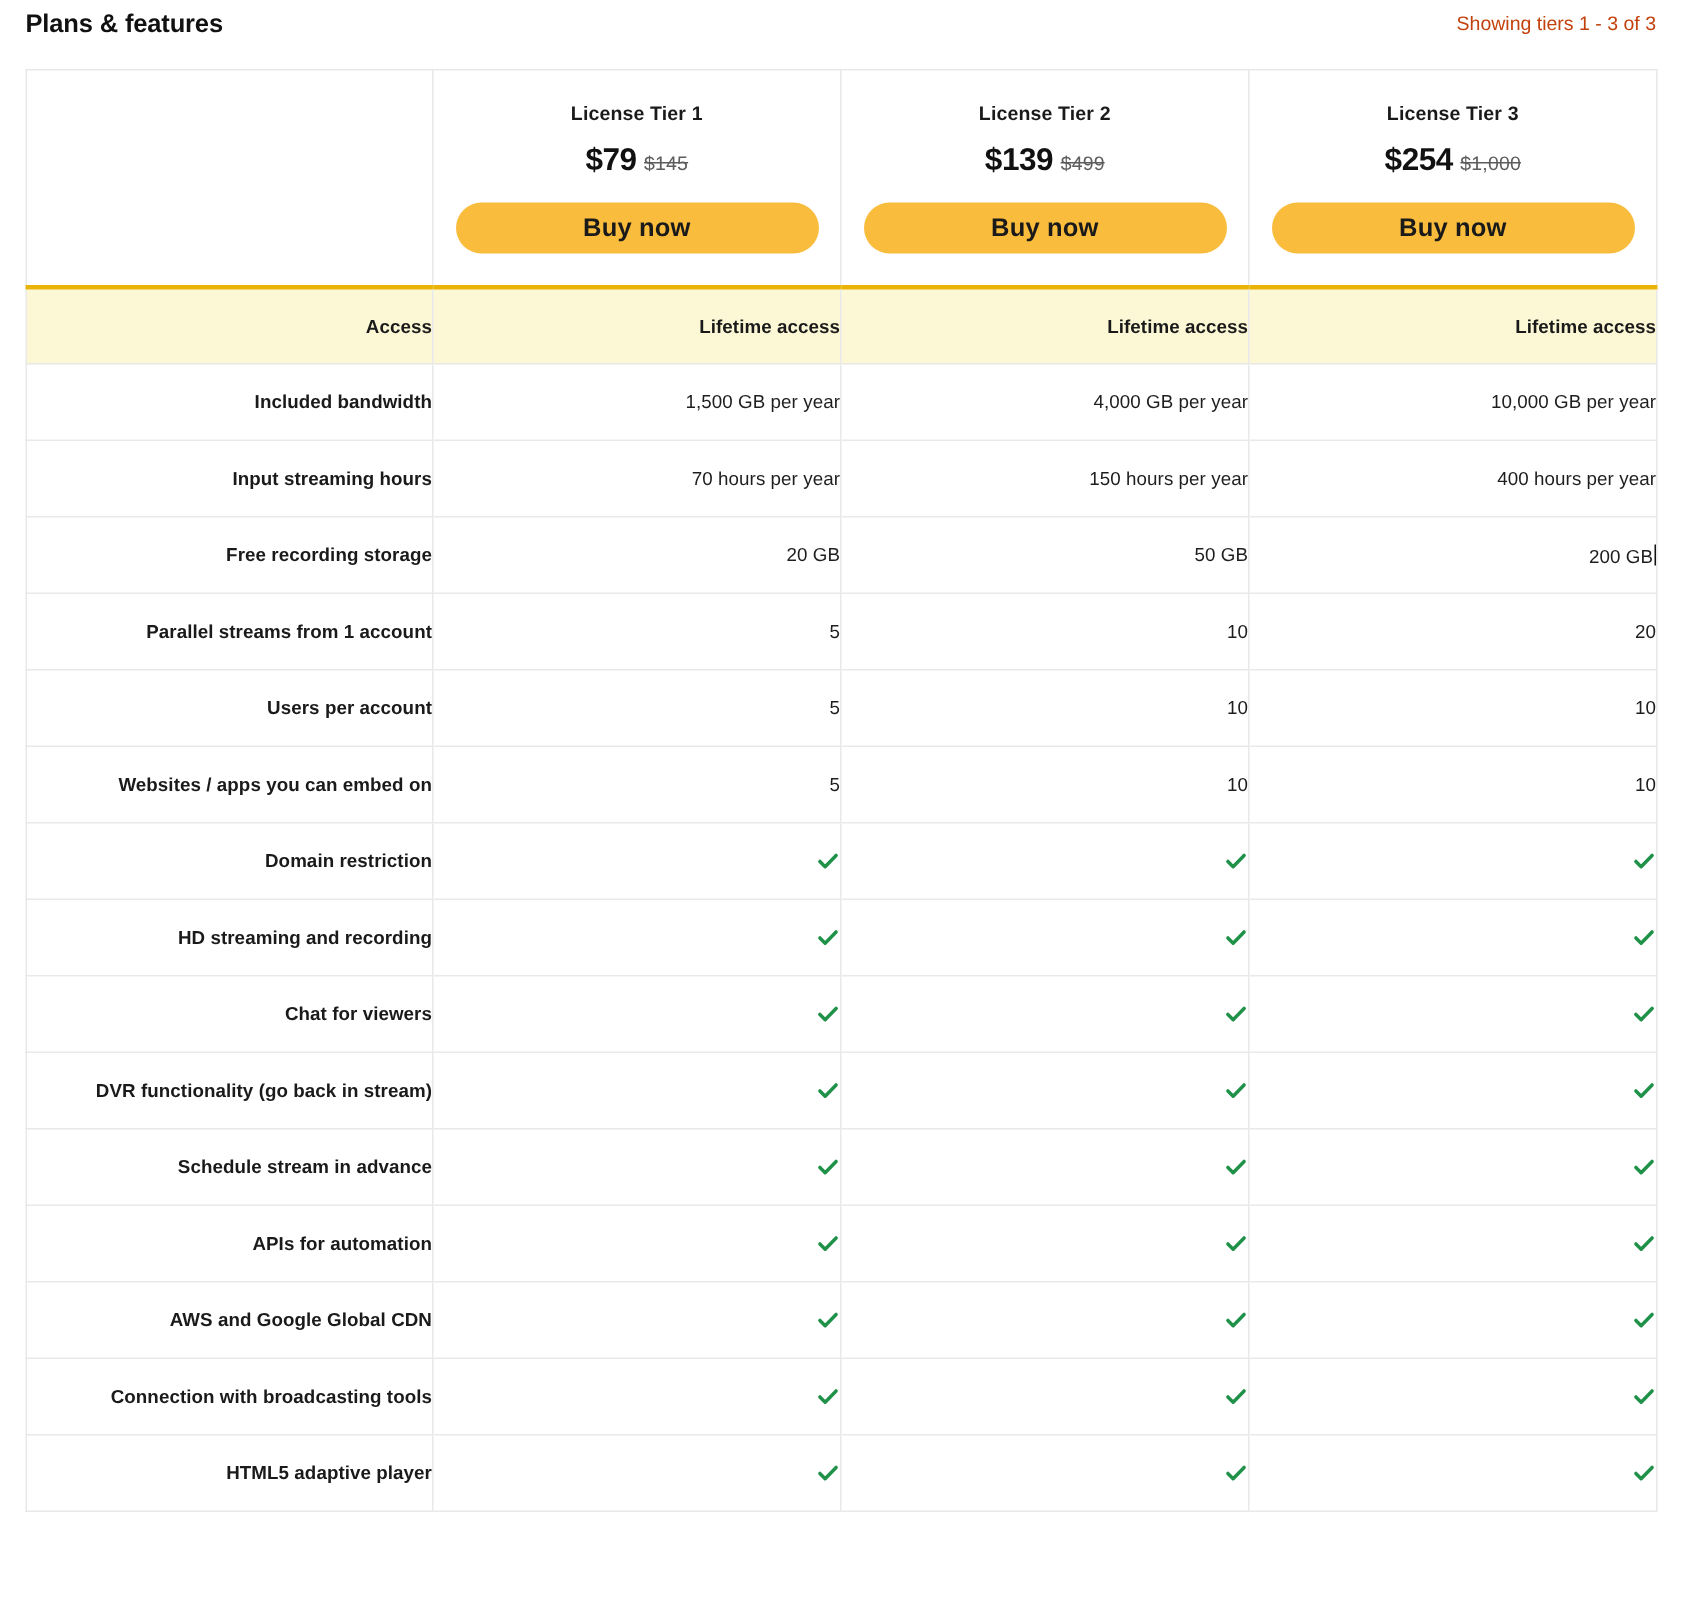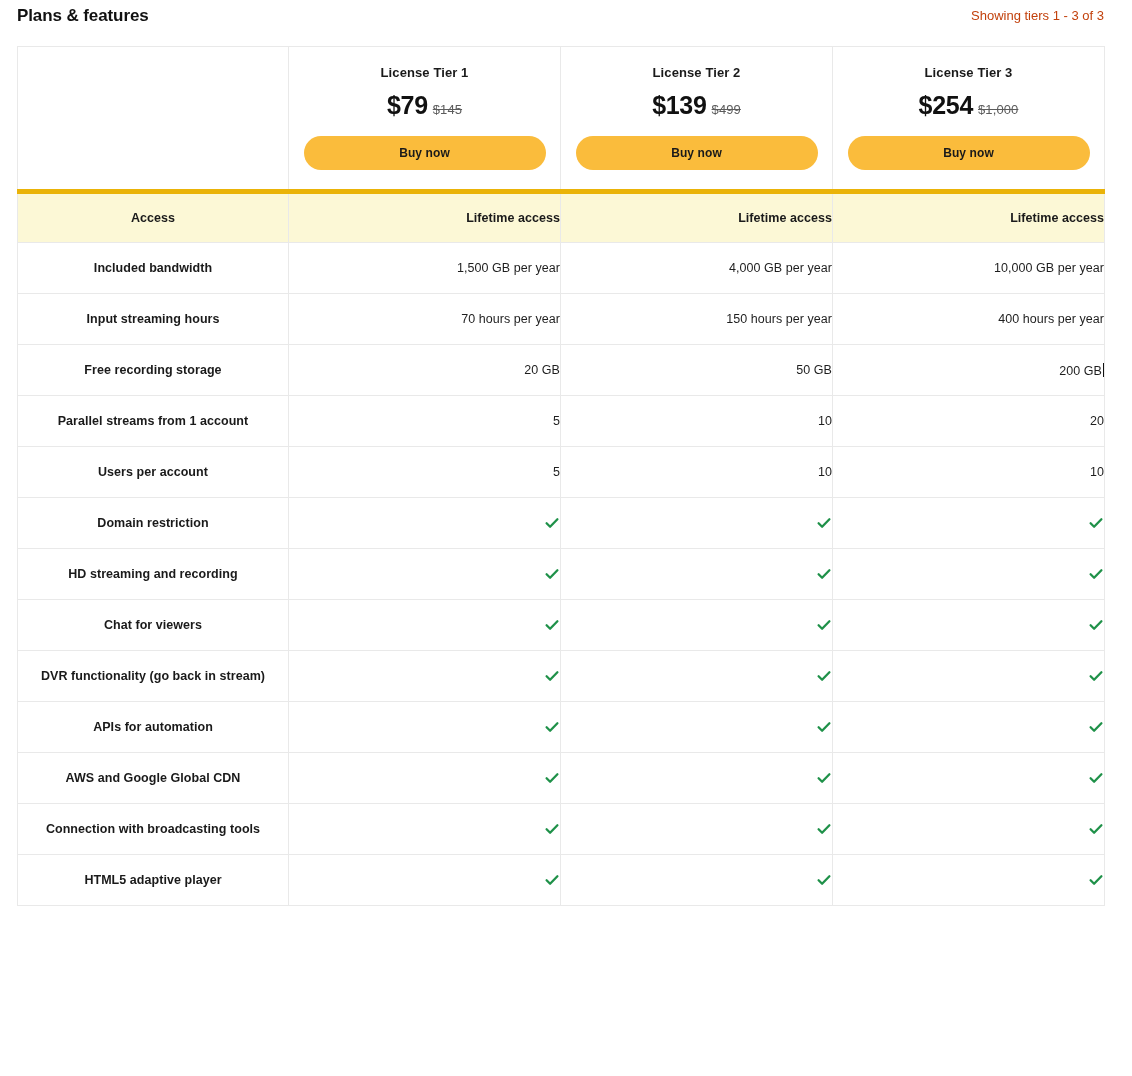--- a/index.html
+++ b/index.html
@@ -62,42 +62,42 @@
   }
   .plans-table td, .plans-table th {
     border: 1px solid #e9e9e9;
     padding: 0;
     vertical-align: middle;
   }
   col.feature-col { width: 271px; }
   col.tier-col { width: 272px; }
 
   
-  .tier-head-row td { height: 145px; border-bottom: 5px solid #eab308; }
+  .tier-head-row td { height: 145px; border-bottom: 3px solid #eab308; }
   .tier-head-blank { background: #ffffff; }
   .tier-head {
     text-align: center;
     padding: 20px 15px 18px;
     background: #ffffff;
   }
   .tier-name {
     font-size: 13px;
     font-weight: 700;
     color: #1a1a1a;
     line-height: 1;
     margin-bottom: 14px;
     letter-spacing: 0.1px;
   }
   .tier-price-line {
     line-height: 1;
     margin-bottom: 18px;
     white-space: nowrap;
   }
   .tier-price {
-    font-size: 25px;
+    font-size: 21px;
     font-weight: 700;
     color: #111111;
     letter-spacing: -0.3px;
   }
   .tier-price-old {
     font-size: 13px;
     font-weight: 400;
     color: #5c5c5c;
     text-decoration: line-through;
     margin-left: 5px;
@@ -107,21 +107,21 @@
     display: block;
     width: 242px;
     margin: 0 auto;
     height: 34px;
     line-height: 34px;
     border: none;
     border-radius: 17px;
     background: #fabc3c;
     color: #1a1a1a;
     font-family: inherit;
-    font-size: 12px;
+    font-size: 17px;
     font-weight: 700;
     letter-spacing: 0.1px;
     cursor: pointer;
     text-align: center;
     padding: 0;
   }
 
   
   .access-row td {
     background: #fcf8d6;
@@ -133,21 +133,21 @@
     font-size: 12.5px;
     color: #1a1a1a;
   }
 
   
   .feature-cell {
     padding: 0 16px 0 16px;
     font-size: 12.5px;
     font-weight: 700;
     color: #1a1a1a;
-    text-align: center;
+    text-align: right;
     letter-spacing: 0.05px;
   }
   .value-cell {
     padding: 0 12px;
     font-size: 12.5px;
     font-weight: 400;
     color: #1e1e1e;
     text-align: right;
     letter-spacing: 0.05px;
   }
@@ -247,20 +247,26 @@
           <td class="value-cell">10</td>
           <td class="value-cell">20</td>
         </tr>
         <tr class="body-row">
           <td class="feature-cell">Users per account</td>
           <td class="value-cell">5</td>
           <td class="value-cell">10</td>
           <td class="value-cell">10</td>
         </tr>
         <tr class="body-row">
+          <td class="feature-cell">Websites / apps you can embed on</td>
+          <td class="value-cell">5</td>
+          <td class="value-cell">10</td>
+          <td class="value-cell">10</td>
+        </tr>
+        <tr class="body-row">
           <td class="feature-cell">Domain restriction</td>
           <td class="value-cell"><span class="check-icon"><svg width="16" height="16" viewBox="0 0 16 16" aria-hidden="true">
                 <path d="M2.6 8.3 L6.1 11.8 L13.4 4.3" fill="none" stroke="#1f9149" stroke-width="2.3" stroke-linecap="round" stroke-linejoin="round"></path>
               </svg></span></td>
           <td class="value-cell"><span class="check-icon"><svg width="16" height="16" viewBox="0 0 16 16" aria-hidden="true">
                 <path d="M2.6 8.3 L6.1 11.8 L13.4 4.3" fill="none" stroke="#1f9149" stroke-width="2.3" stroke-linecap="round" stroke-linejoin="round"></path>
               </svg></span></td>
           <td class="value-cell"><span class="check-icon"><svg width="16" height="16" viewBox="0 0 16 16" aria-hidden="true">
                 <path d="M2.6 8.3 L6.1 11.8 L13.4 4.3" fill="none" stroke="#1f9149" stroke-width="2.3" stroke-linecap="round" stroke-linejoin="round"></path>
               </svg></span></td>
@@ -284,20 +290,32 @@
               </svg></span></td>
           <td class="value-cell"><span class="check-icon"><svg width="16" height="16" viewBox="0 0 16 16" aria-hidden="true">
                 <path d="M2.6 8.3 L6.1 11.8 L13.4 4.3" fill="none" stroke="#1f9149" stroke-width="2.3" stroke-linecap="round" stroke-linejoin="round"></path>
               </svg></span></td>
           <td class="value-cell"><span class="check-icon"><svg width="16" height="16" viewBox="0 0 16 16" aria-hidden="true">
                 <path d="M2.6 8.3 L6.1 11.8 L13.4 4.3" fill="none" stroke="#1f9149" stroke-width="2.3" stroke-linecap="round" stroke-linejoin="round"></path>
               </svg></span></td>
         </tr>
         <tr class="body-row">
           <td class="feature-cell">DVR functionality (go back in stream)</td>
+          <td class="value-cell"><span class="check-icon"><svg width="16" height="16" viewBox="0 0 16 16" aria-hidden="true">
+                <path d="M2.6 8.3 L6.1 11.8 L13.4 4.3" fill="none" stroke="#1f9149" stroke-width="2.3" stroke-linecap="round" stroke-linejoin="round"></path>
+              </svg></span></td>
+          <td class="value-cell"><span class="check-icon"><svg width="16" height="16" viewBox="0 0 16 16" aria-hidden="true">
+                <path d="M2.6 8.3 L6.1 11.8 L13.4 4.3" fill="none" stroke="#1f9149" stroke-width="2.3" stroke-linecap="round" stroke-linejoin="round"></path>
+              </svg></span></td>
+          <td class="value-cell"><span class="check-icon"><svg width="16" height="16" viewBox="0 0 16 16" aria-hidden="true">
+                <path d="M2.6 8.3 L6.1 11.8 L13.4 4.3" fill="none" stroke="#1f9149" stroke-width="2.3" stroke-linecap="round" stroke-linejoin="round"></path>
+              </svg></span></td>
+        </tr>
+        <tr class="body-row">
+          <td class="feature-cell">Schedule stream in advance</td>
           <td class="value-cell"><span class="check-icon"><svg width="16" height="16" viewBox="0 0 16 16" aria-hidden="true">
                 <path d="M2.6 8.3 L6.1 11.8 L13.4 4.3" fill="none" stroke="#1f9149" stroke-width="2.3" stroke-linecap="round" stroke-linejoin="round"></path>
               </svg></span></td>
           <td class="value-cell"><span class="check-icon"><svg width="16" height="16" viewBox="0 0 16 16" aria-hidden="true">
                 <path d="M2.6 8.3 L6.1 11.8 L13.4 4.3" fill="none" stroke="#1f9149" stroke-width="2.3" stroke-linecap="round" stroke-linejoin="round"></path>
               </svg></span></td>
           <td class="value-cell"><span class="check-icon"><svg width="16" height="16" viewBox="0 0 16 16" aria-hidden="true">
                 <path d="M2.6 8.3 L6.1 11.8 L13.4 4.3" fill="none" stroke="#1f9149" stroke-width="2.3" stroke-linecap="round" stroke-linejoin="round"></path>
               </svg></span></td>
         </tr>

